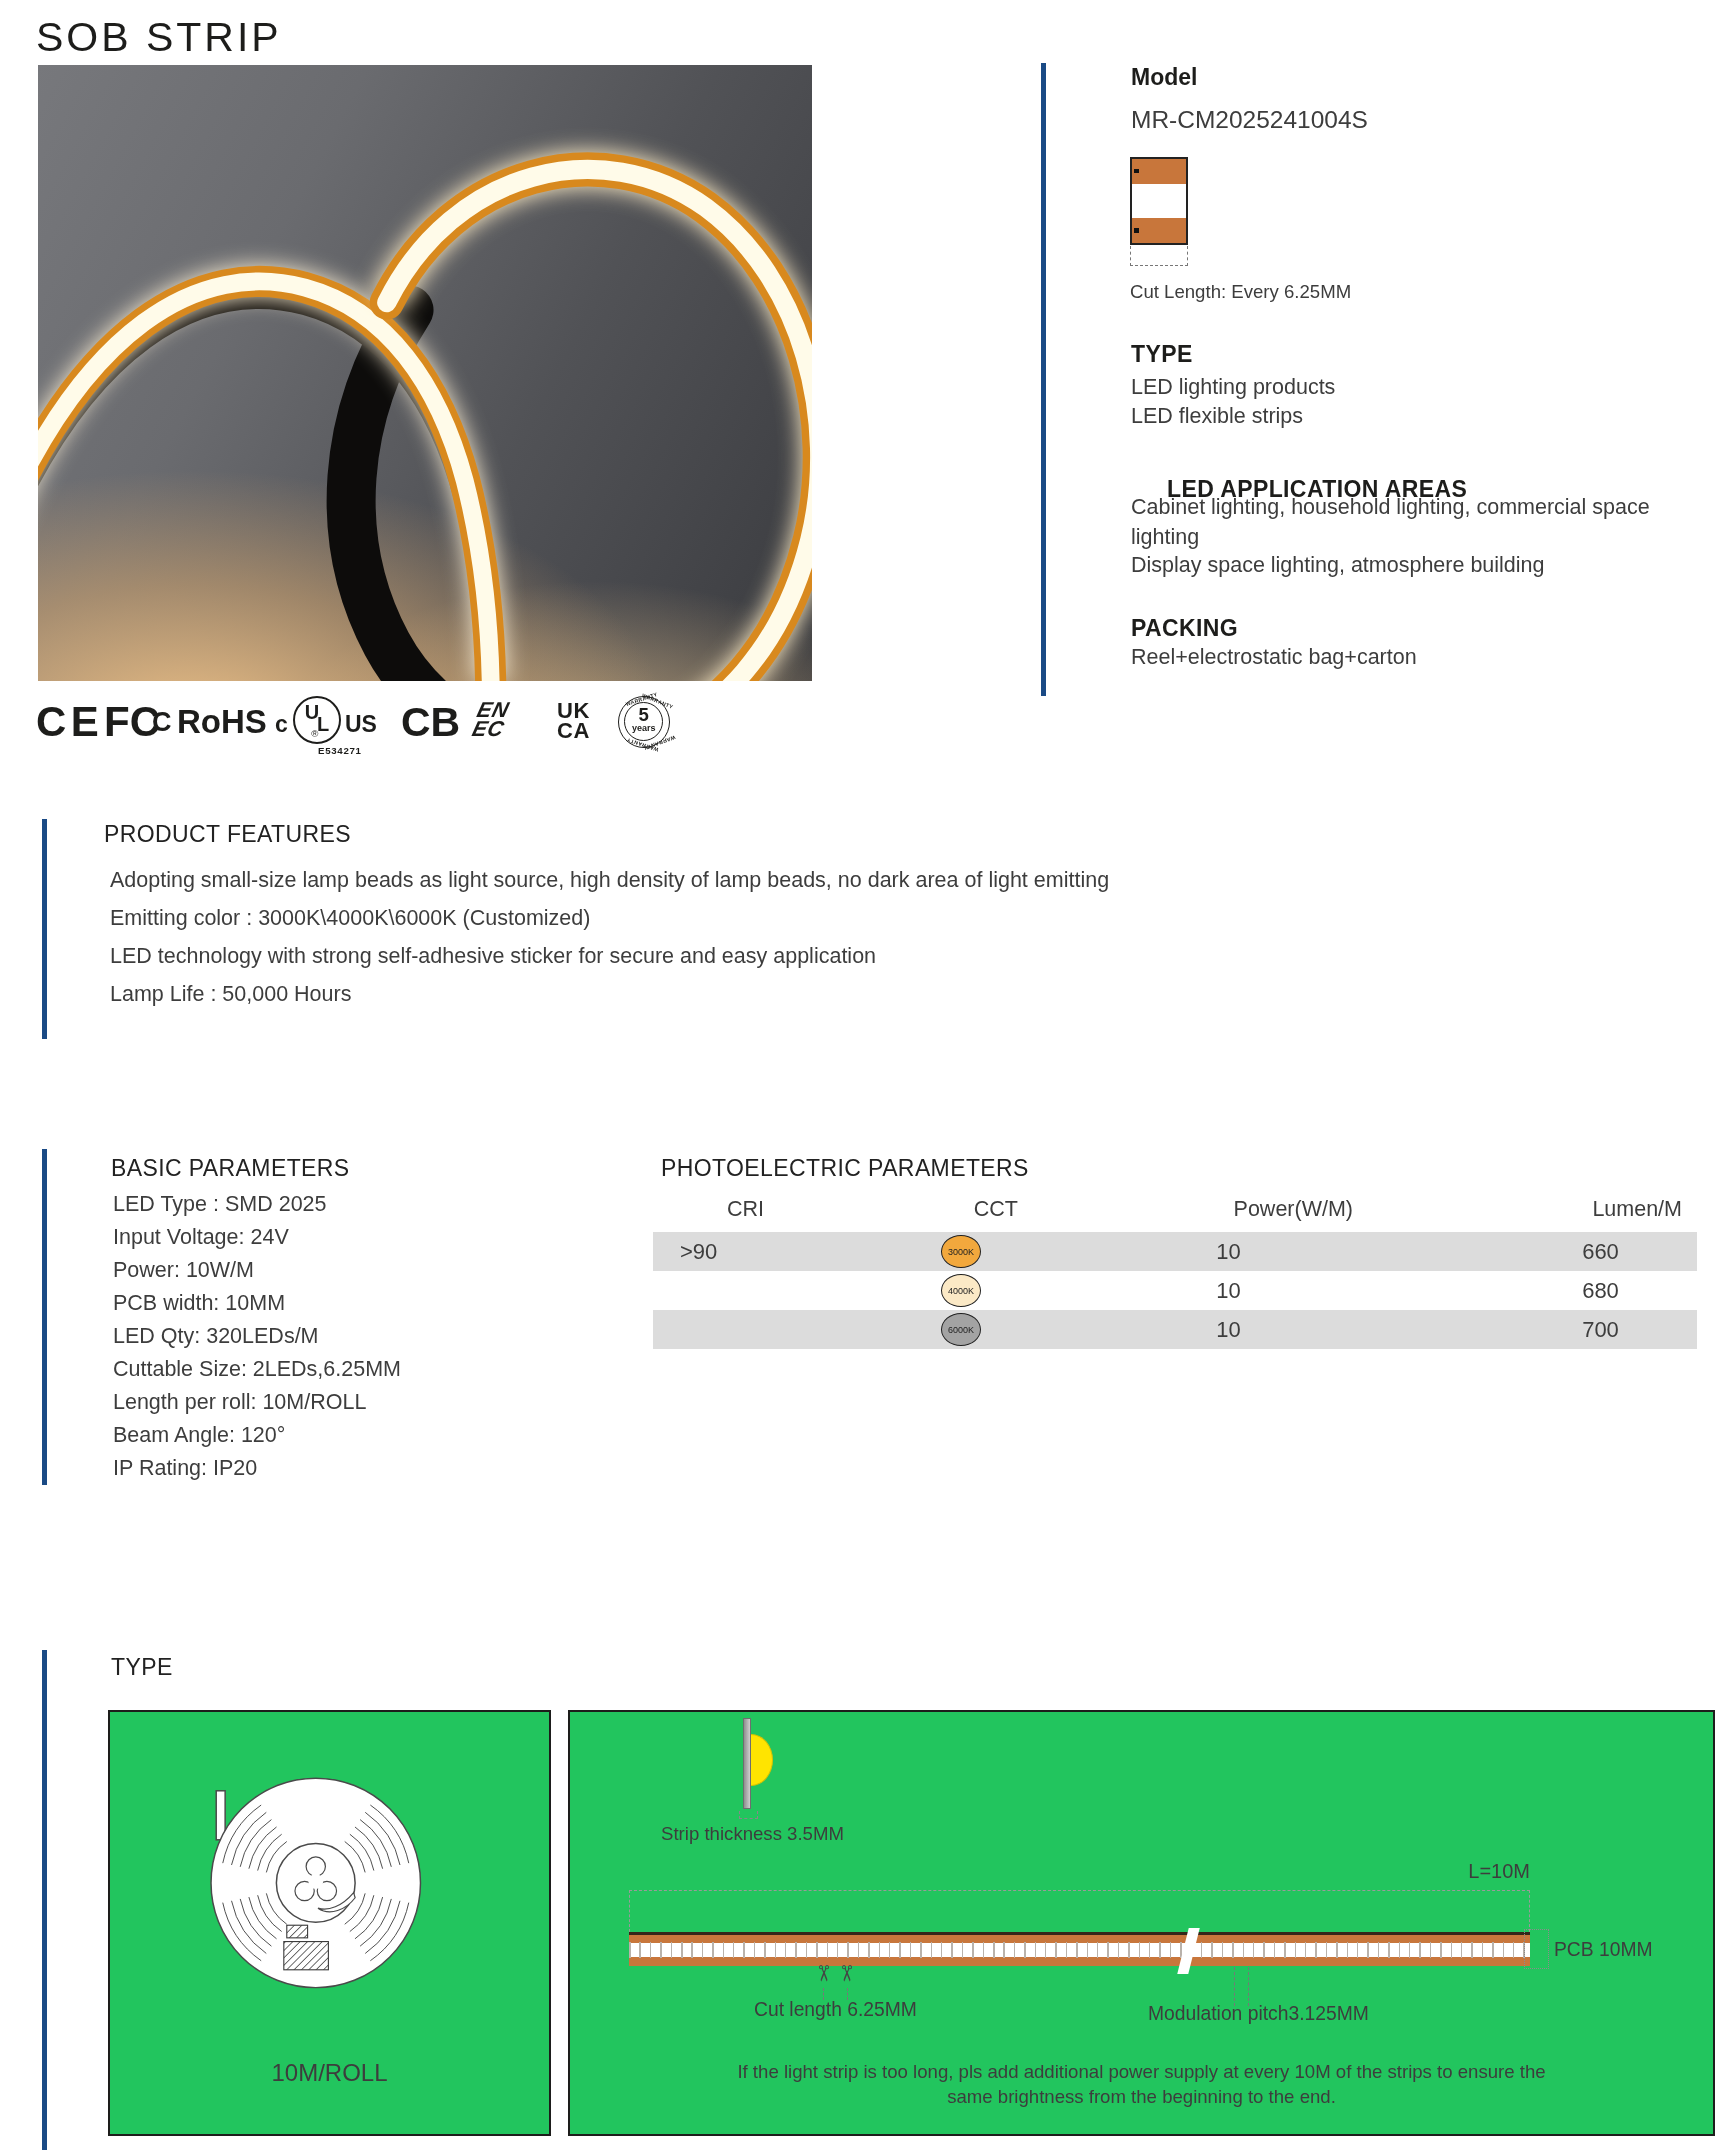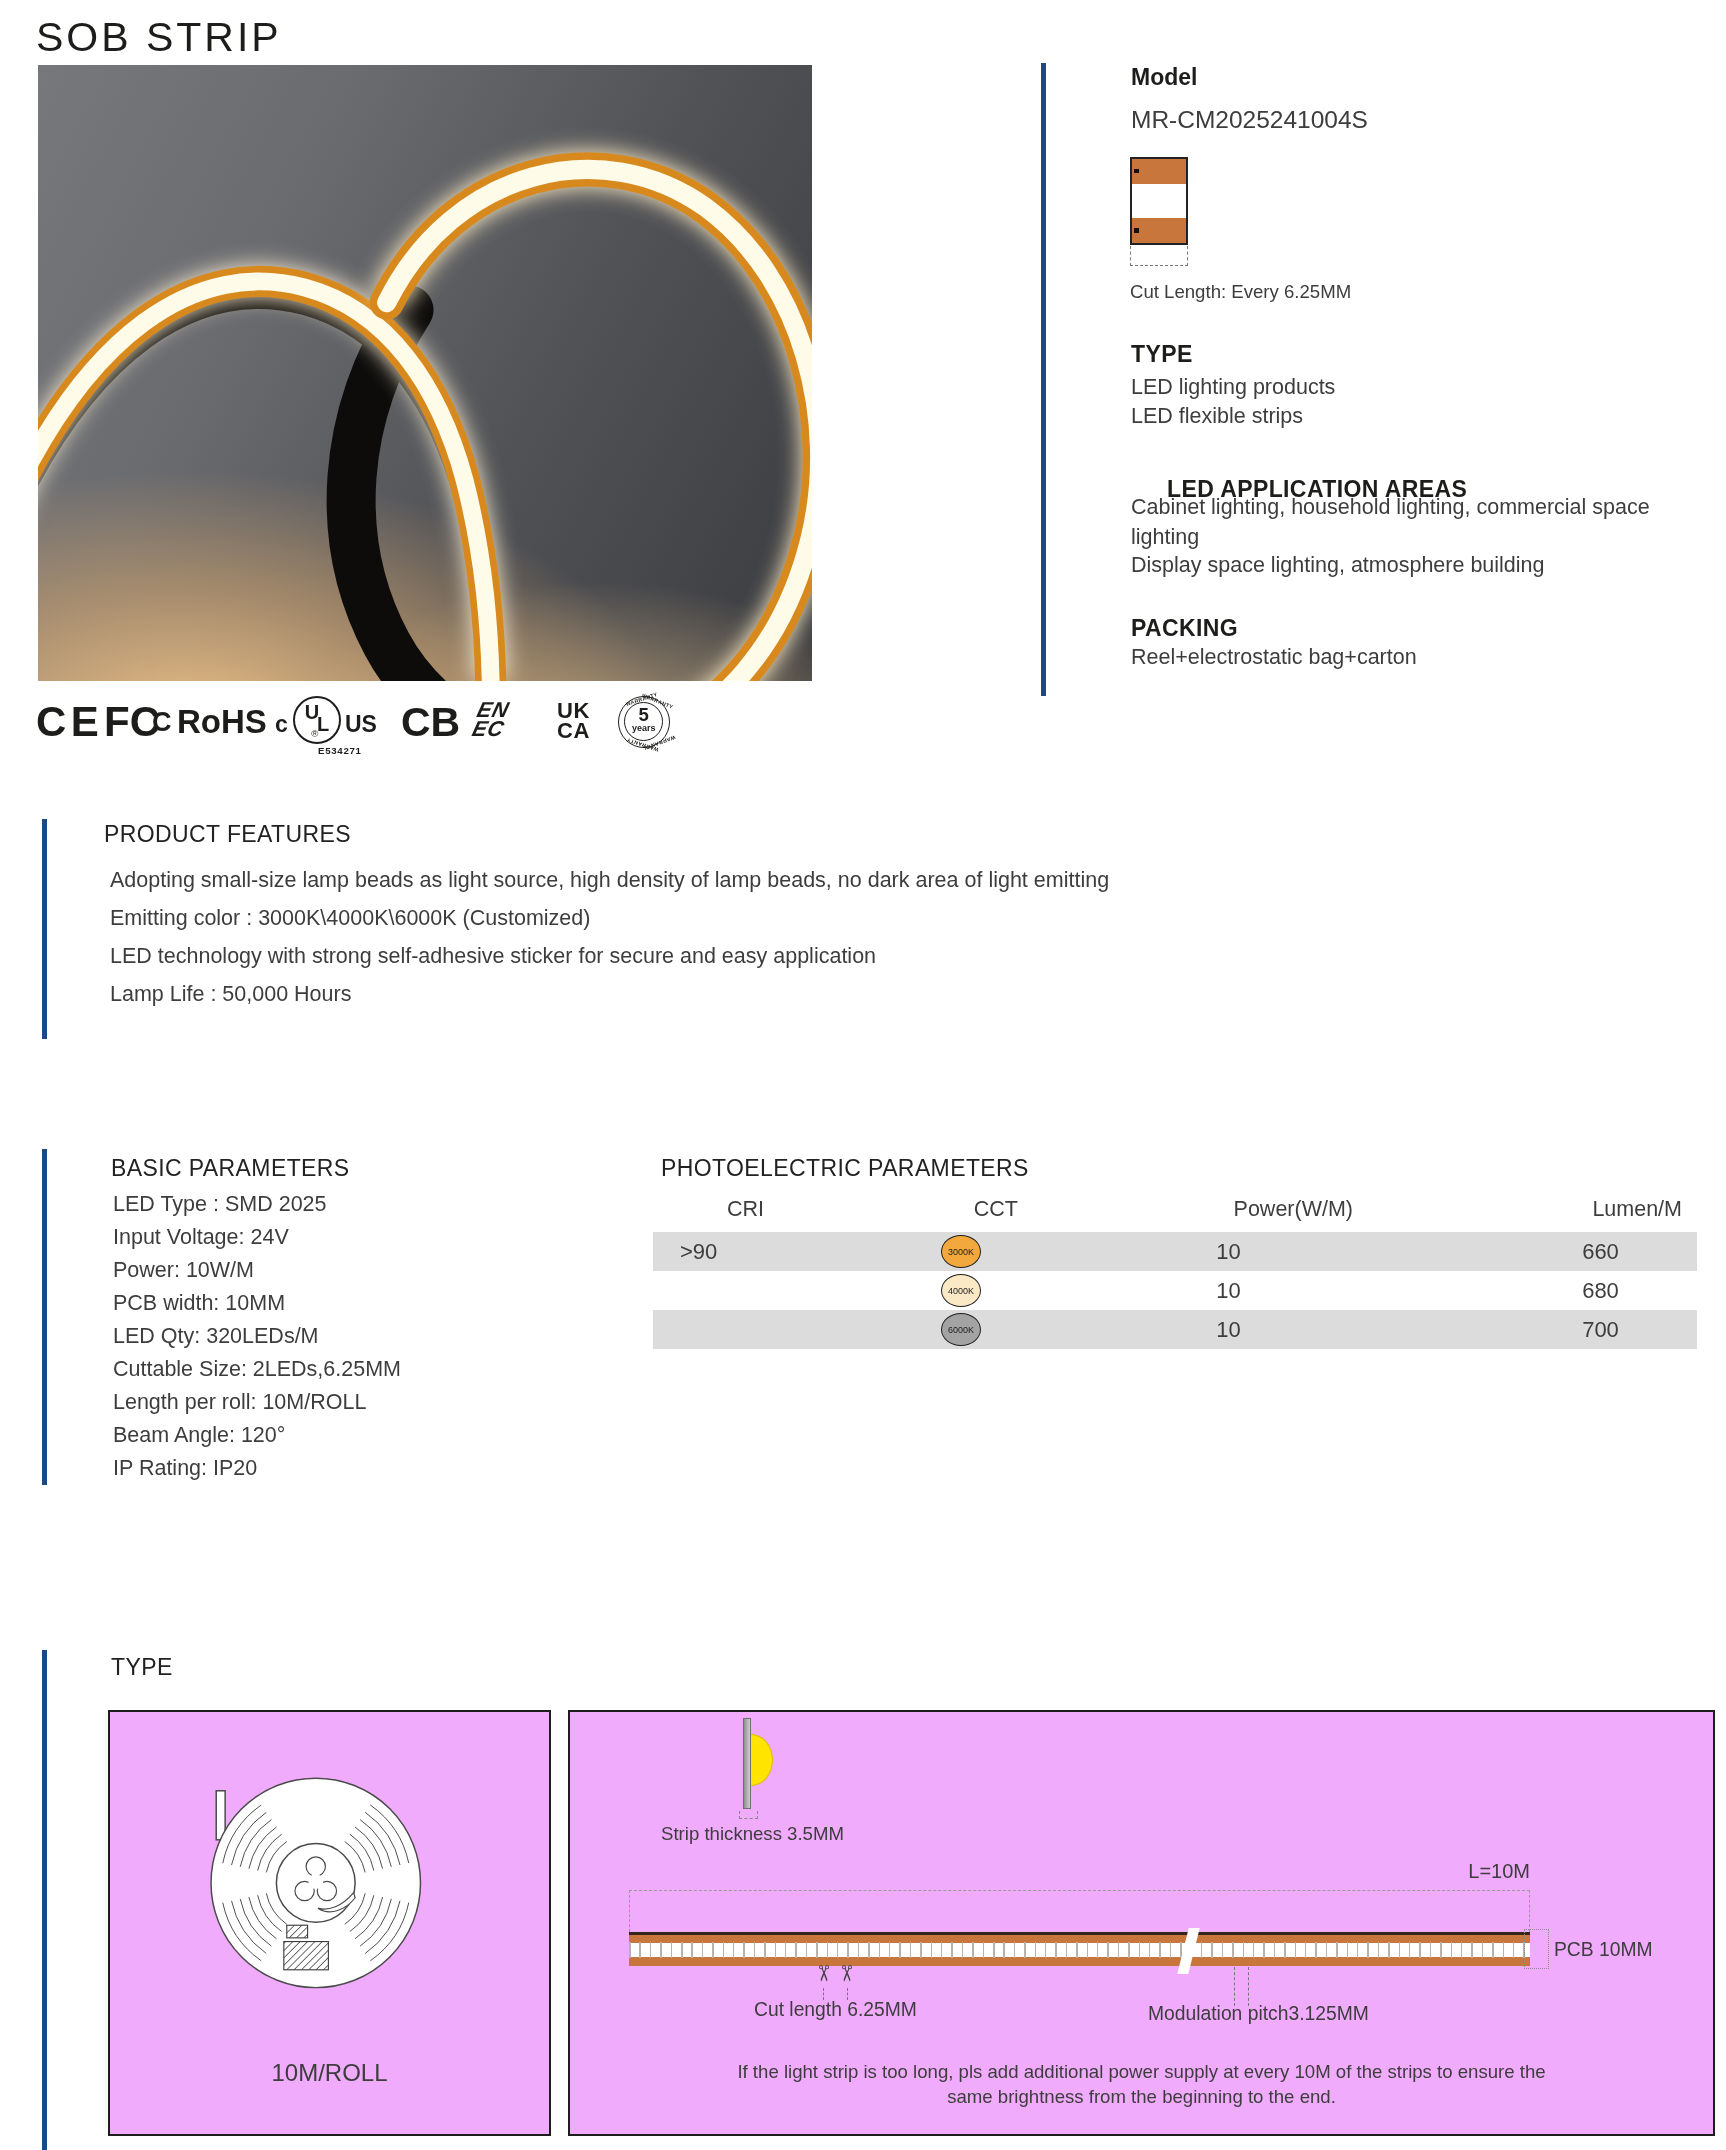--- a/index.html
+++ b/index.html
@@ -100,21 +100,21 @@
   .pe-row.gray{background:var(--gray-row);}
   .pe-cell{position:absolute;top:0;height:39px;line-height:39px;font-size:22px;color:var(--body);text-align:center;}
   .pe-cri{left:27px;width:67px;text-align:left;}
   .pe-power{left:546px;width:59px;}
   .pe-lumen{left:903px;width:89px;}
   .cct-badge{position:absolute;left:288px;top:3px;width:40px;height:33px;border:1.5px solid #222;border-radius:50%;
              text-align:center;line-height:32px;font-size:9px;color:#222;}
 
   
   .size-h{left:111px;top:1654px;}
-  .size-box{border:2.2px solid var(--ink);background:#f0abfc;}
+  .size-box{border:2.2px solid var(--ink);background:#22c55e;}
   .box-left{left:108px;top:1710px;width:443px;height:426px;}
   .box-right{left:568px;top:1710px;width:1147px;height:426px;}
   .roll-label{position:absolute;left:0;top:347px;width:100%;text-align:center;font-size:24px;color:var(--body);}
 
   .strip-side-bar{position:absolute;left:173px;top:6px;width:8.2px;height:91px;
                   background:linear-gradient(90deg,#8f8f8f,#cfcfcf);border:0.7px solid #6e6e6e;}
   .strip-side-glow{position:absolute;left:181px;top:22px;width:22px;height:52px;background:#FFE400;
                    border:0.7px solid #d8c200;border-left:none;border-radius:0 100% 100% 0 / 0 50% 50% 0;}
   .thickness-bracket{position:absolute;left:169px;top:99px;width:19.3px;height:8.2px;border:0.7px dashed #888;border-top:none;}
   .thickness-label{position:absolute;left:80px;top:111px;width:205px;text-align:center;font-size:18.6px;color:var(--body);}

